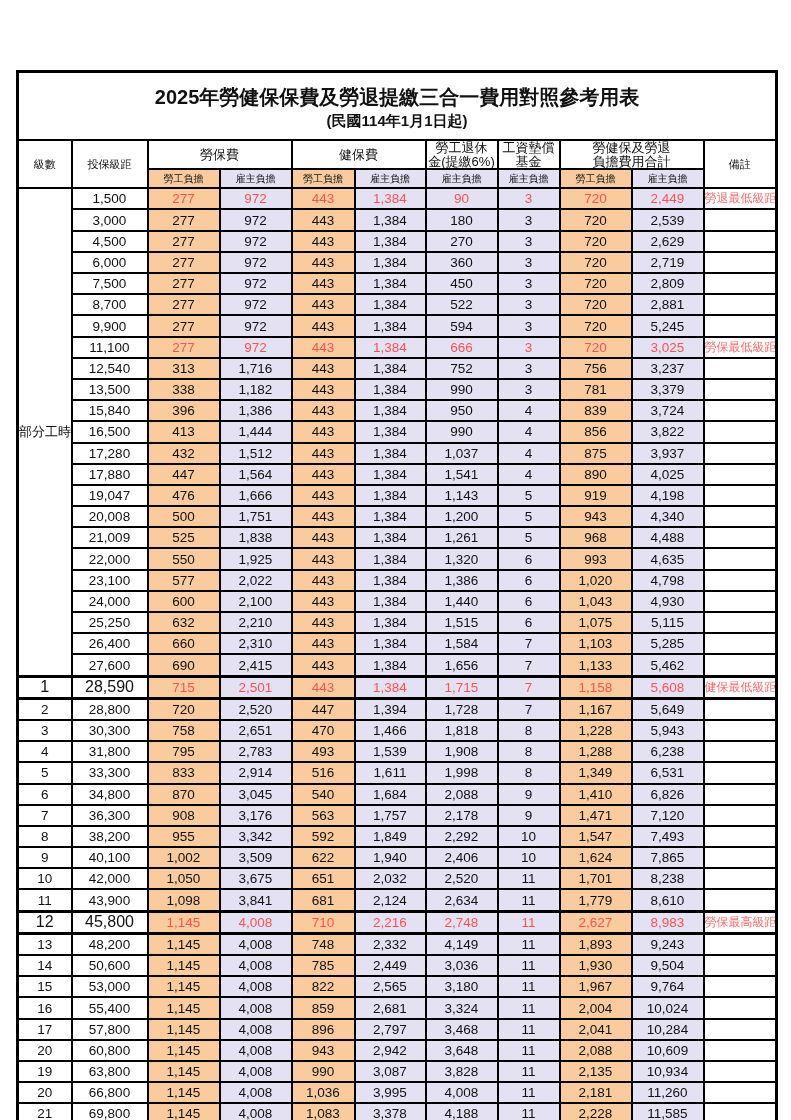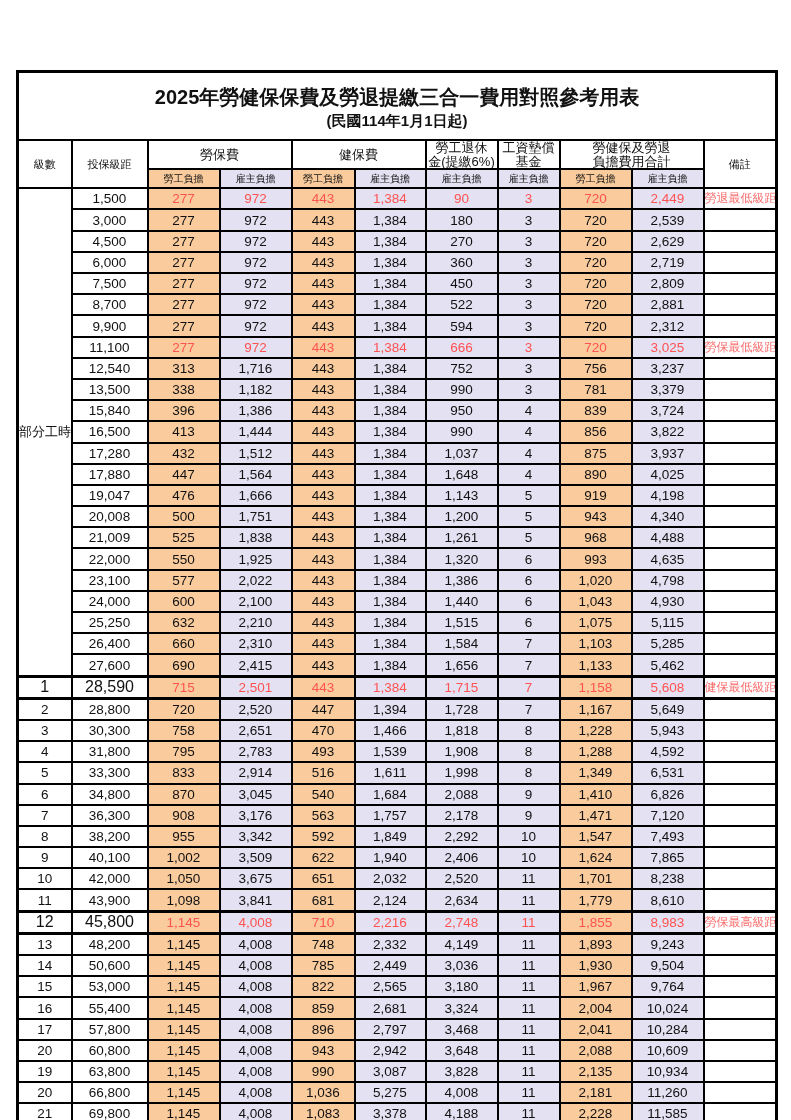--- a/index.html
+++ b/index.html
@@ -176,21 +176,21 @@
         </tr>
         <tr>
           <td class="bracket-cell">9,900</td>
           <td class="val emp">277</td>
           <td class="val er">972</td>
           <td class="val emp">443</td>
           <td class="val er">1,384</td>
           <td class="val er">594</td>
           <td class="val er">3</td>
           <td class="val emp">720</td>
-          <td class="val er">2,312</td>
+          <td class="val er">5,245</td>
           <td class="remark-cell"></td>
         </tr>
         <tr class="red-row">
           <td class="bracket-cell">11,100</td>
           <td class="val emp">277</td>
           <td class="val er">972</td>
           <td class="val emp">443</td>
           <td class="val er">1,384</td>
           <td class="val er">666</td>
           <td class="val er">3</td>
@@ -257,21 +257,21 @@
           <td class="val emp">875</td>
           <td class="val er">3,937</td>
           <td class="remark-cell"></td>
         </tr>
         <tr>
           <td class="bracket-cell">17,880</td>
           <td class="val emp">447</td>
           <td class="val er">1,564</td>
           <td class="val emp">443</td>
           <td class="val er">1,384</td>
-          <td class="val er">1,648</td>
+          <td class="val er">1,541</td>
           <td class="val er">4</td>
           <td class="val emp">890</td>
           <td class="val er">4,025</td>
           <td class="remark-cell"></td>
         </tr>
         <tr>
           <td class="bracket-cell">19,047</td>
           <td class="val emp">476</td>
           <td class="val er">1,666</td>
           <td class="val emp">443</td>
@@ -420,21 +420,21 @@
         <tr>
           <td class="level-cell">4</td>
           <td class="bracket-cell">31,800</td>
           <td class="val emp">795</td>
           <td class="val er">2,783</td>
           <td class="val emp">493</td>
           <td class="val er">1,539</td>
           <td class="val er">1,908</td>
           <td class="val er">8</td>
           <td class="val emp">1,288</td>
-          <td class="val er">4,592</td>
+          <td class="val er">6,238</td>
           <td class="remark-cell"></td>
         </tr>
         <tr>
           <td class="level-cell">5</td>
           <td class="bracket-cell">33,300</td>
           <td class="val emp">833</td>
           <td class="val er">2,914</td>
           <td class="val emp">516</td>
           <td class="val er">1,611</td>
           <td class="val er">1,998</td>
@@ -523,21 +523,21 @@
         </tr>
         <tr class="red-row emphasis-row">
           <td class="level-cell">12</td>
           <td class="bracket-cell">45,800</td>
           <td class="val emp">1,145</td>
           <td class="val er">4,008</td>
           <td class="val emp">710</td>
           <td class="val er">2,216</td>
           <td class="val er">2,748</td>
           <td class="val er">11</td>
-          <td class="val emp">1,855</td>
+          <td class="val emp">2,627</td>
           <td class="val er">8,983</td>
           <td class="remark-cell">勞保最高級距</td>
         </tr>
         <tr>
           <td class="level-cell">13</td>
           <td class="bracket-cell">48,200</td>
           <td class="val emp">1,145</td>
           <td class="val er">4,008</td>
           <td class="val emp">748</td>
           <td class="val er">2,332</td>
@@ -624,21 +624,21 @@
           <td class="val emp">2,135</td>
           <td class="val er">10,934</td>
           <td class="remark-cell"></td>
         </tr>
         <tr>
           <td class="level-cell">20</td>
           <td class="bracket-cell">66,800</td>
           <td class="val emp">1,145</td>
           <td class="val er">4,008</td>
           <td class="val emp">1,036</td>
-          <td class="val er">5,275</td>
+          <td class="val er">3,995</td>
           <td class="val er">4,008</td>
           <td class="val er">11</td>
           <td class="val emp">2,181</td>
           <td class="val er">11,260</td>
           <td class="remark-cell"></td>
         </tr>
         <tr>
           <td class="level-cell">21</td>
           <td class="bracket-cell">69,800</td>
           <td class="val emp">1,145</td>

